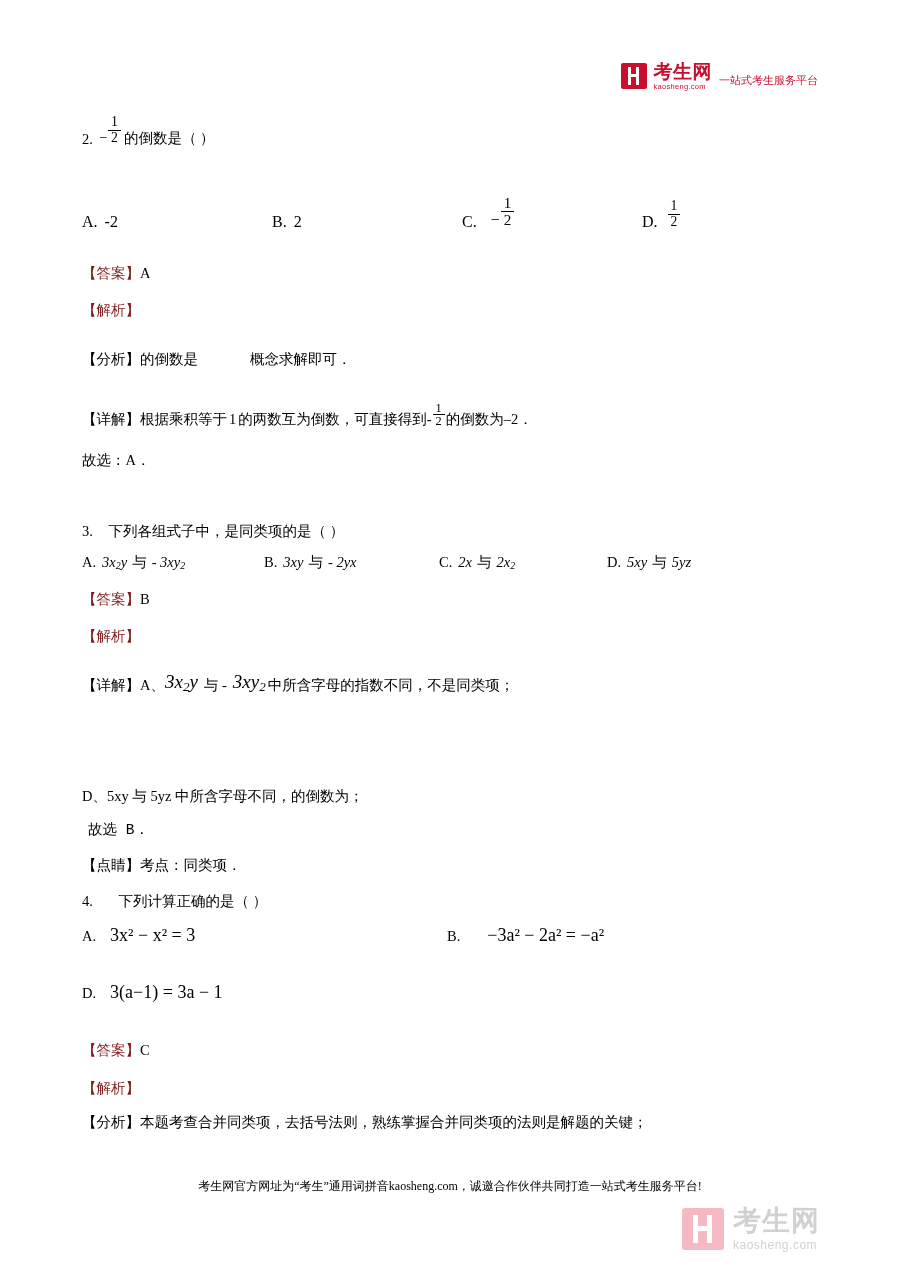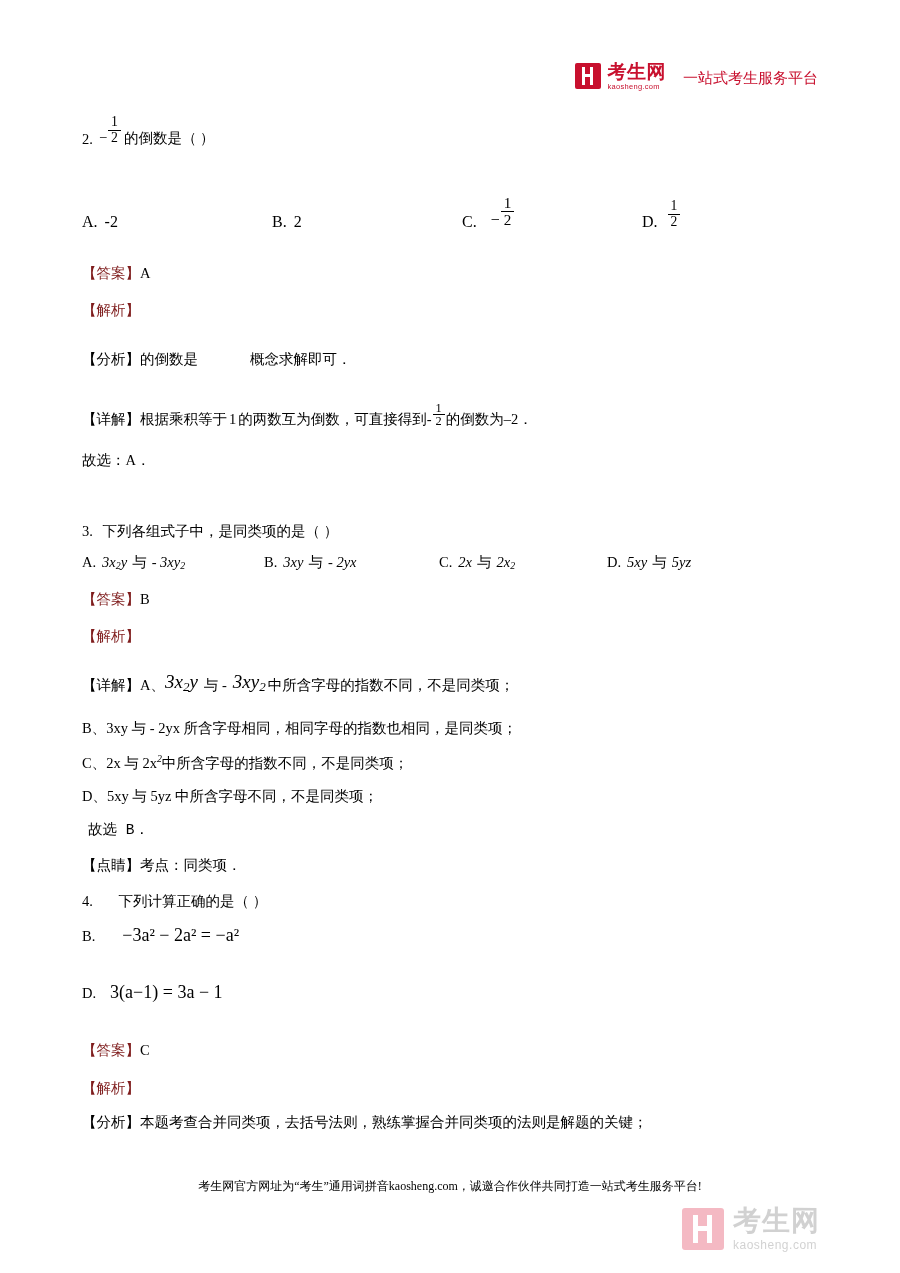--- a/index.html
+++ b/index.html
@@ -79,23 +79,23 @@
   }
   .logo-en {
     font-family: "Liberation Sans", sans-serif;
     font-size: 7.5px;
     color: #c8102e;
     letter-spacing: 0.3px;
     margin-top: 2px;
   }
   .logo-slogan {
     font-family: "Liberation Sans", sans-serif;
-    font-size: 15px;
+    font-size: 11px;
     color: #c8102e;
-    margin-left: 10px;
+    margin-left: 0;
     align-self: flex-end;
     margin-bottom: 3px;
   }
 
   
   .body-text {
     font-size: 14.5px;
     line-height: 1.5;
   }
   .q-line {
@@ -292,21 +292,21 @@
         <span class="den">2</span>
       </span>
       <span>的倒数为–2．</span>
     </span>
   </div>
 
   <div class="abs body-text" style="left:82px; top:450px;">故选：A．</div>
 
   <div class="abs body-text" style="left:82px; top:521px;">
     <span>3.</span>
-    <span style="margin-left:6px;">下列各组式子中，是同类项的是（   ）</span>
+    <span style="margin-left:12px;">下列各组式子中，是同类项的是（   ）</span>
   </div>
 
   <div class="abs" style="left:82px; top:552px; width:740px;">
     <div class="row body-text">
       <div class="opt" style="width:182px;">
         <span>A.</span>
         <span style="margin-left:6px;" class="ital">3x</span>
           <sup class="exp">2</sup>
           <span class="ital">y</span>
         <span style="margin:0 5px;">与</span>
@@ -348,41 +348,41 @@
       <span style="font-size:19px;" class="ital">3x</span>
         <sup class="exp" style="font-size:13px;">2</sup>
         <span style="font-size:19px;" class="ital">y</span>
       <span style="margin:0 6px;">与 -</span>
       <span style="font-size:19px;" class="ital">3xy</span>
         <sup class="exp" style="font-size:13px;">2</sup>
       <span style="margin-left:2px;">中所含字母的指数不同，不是同类项；</span>
     </span>
   </div>
 
-  <div class="abs body-text" style="left:82px; top:718px;">B、3xy 与 - 2yx 所含字母相同，相同字母的指数也相同，是同类项；</div>
-
-  <div class="abs body-text" style="left:82px; top:752px;">
-    <span>C、2x 与 2x</span><sup class="exp">2</sup><span>中所含字母的指数不同，不是同类项；</span>
-  </div>
-
-  <div class="abs body-text" style="left:82px; top:786px;">D、5xy 与 5yz 中所含字母不同，不是同类项；</div>
+
+
+  <div class="abs body-text" style="left:82px; top:786px;">D、5xy 与 5yz 中所含字母不同，的倒数为；</div>
 
   <div class="abs body-text" style="left:88px; top:820px;font-family:Liberation Mono, monospace;">故选 B．</div>
 
   <div class="abs body-text" style="left:82px; top:855px;">
     <span>【点睛】</span><span>考点：同类项．</span>
   </div>
 
   <div class="abs body-text" style="left:82px; top:891px;">
     <span>4.</span>
     <span style="margin-left:22px;">下列计算正确的是（     ）</span>
   </div>
 
   <div class="abs" style="left:82px; top:925px; width:740px;">
     <div class="row" style="align-items:baseline;">
+      <div style="width:365px;">
+        <span class="body-text">A.</span>
+        <span style="margin-left:10px; font-size:18px;">3x² − x² = 3</span>
+      </div>
       <div>
         <span class="body-text">B.</span>
         <span style="margin-left:23px; font-size:18px;">−3a² − 2a² = −a²</span>
       </div>
     </div>
     <div class="row" style="align-items:baseline; margin-top:34px;">
       <div>
         <span class="body-text">D.</span>
         <span style="margin-left:10px; font-size:18px;">3(a−1) = 3a − 1</span>
       </div>

